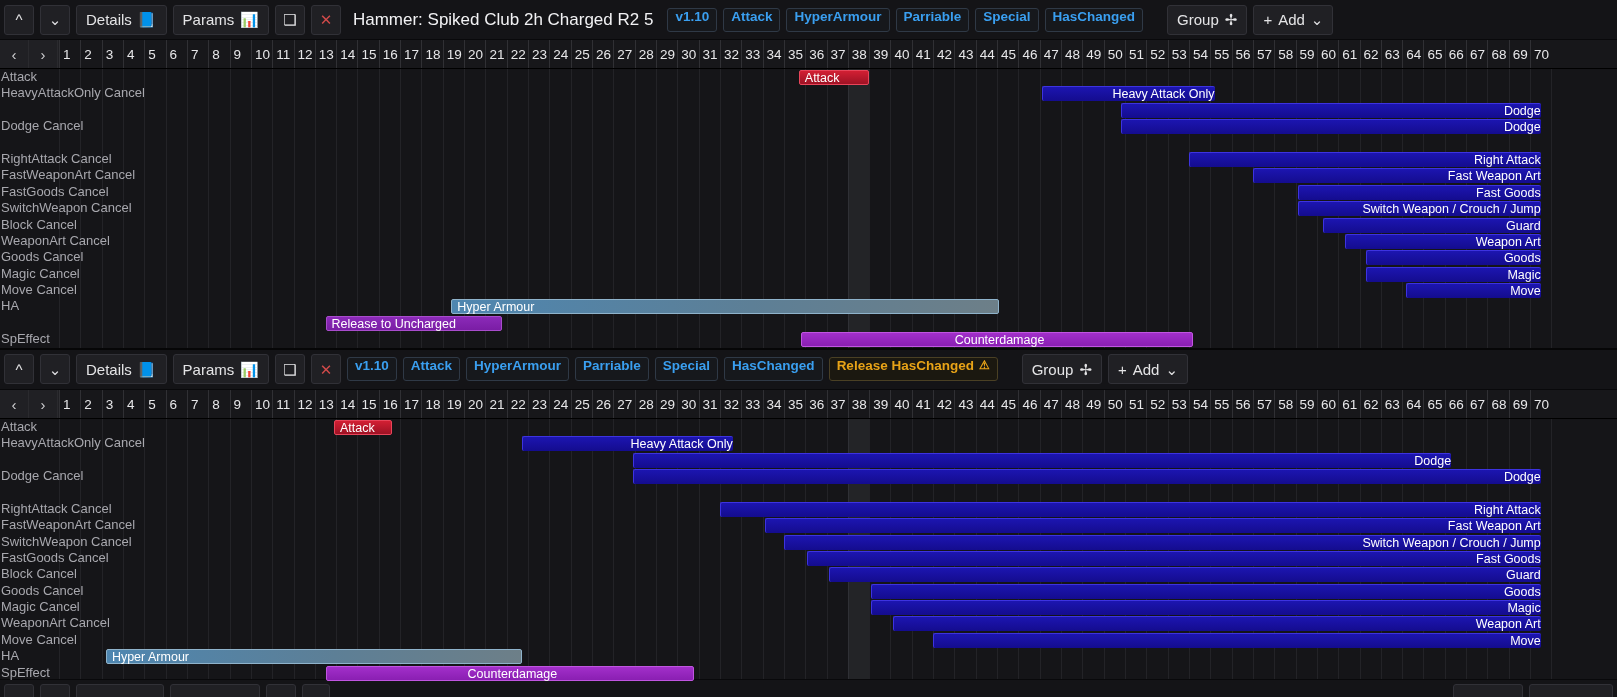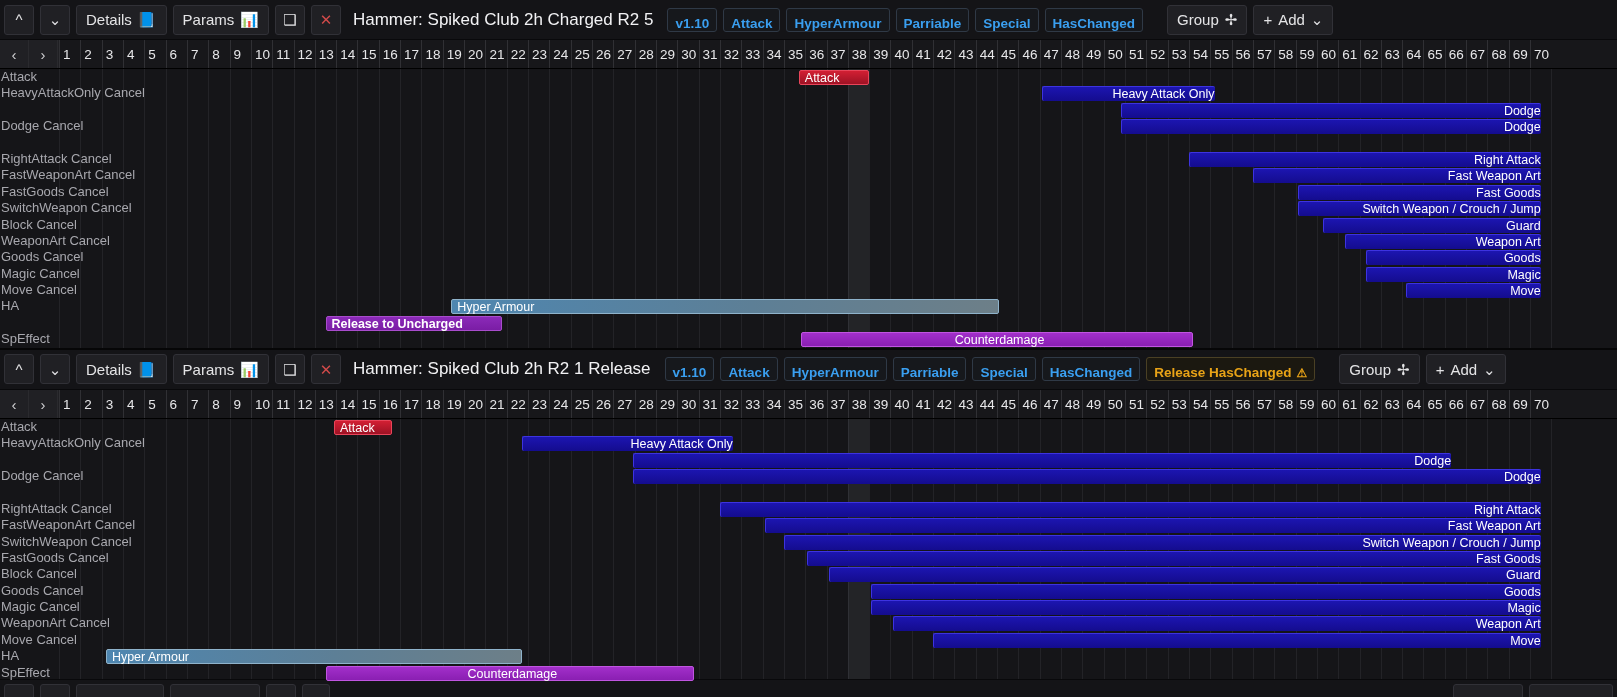--- a/index.html
+++ b/index.html
@@ -47,21 +47,21 @@
 
   .title {
     font-size: 17px;
     color: #f2f2f4;
     margin: 0 8px 0 6px;
     white-space: nowrap;
   }
 
   .badge {
     height: 24px;
-    display: flex; align-items: flex-end;
+    display: flex; align-items: flex-start;
     padding: 0 7px;
     border: 1px solid #2f3946;
     border-radius: 3px;
     background: #16181c;
     color: #3a9ff0;
     font-size: 13.5px;
     font-weight: bold;
     white-space: nowrap;
     cursor: pointer;
   }
@@ -465,21 +465,21 @@
         </div>
         <div class="row">
           <div class="row-label">Move Cancel</div>
           <div class="bar cancel" style="left: 1406.42px; width: 134.316px;">Move</div>
         </div>
         <div class="row">
           <div class="row-label">HA</div>
           <div class="bar ha" style="left: 451.288px; width: 547.924px;">Hyper Armour</div>
         </div>
         <div class="row">
-          <div class="bar release" style="left: 325.5px; width: 176.956px; font-weight: bold;">Release to Uncharged</div>
+          <div class="bar release" style="left: 325.5px; width: 176.956px;">Release to Uncharged</div>
         </div>
         <div class="row">
           <div class="row-label">SpEffect</div>
           <div class="bar speffect" style="left: 800.936px; width: 392.288px;">Counterdamage</div>
         </div>
       </div>
   </div>
 
   <div class="panel-divider"></div>
 
@@ -498,21 +498,20 @@
       <div class="tb-btn">
         <span>Params</span>
         <span class="glyph">📊</span>
       </div>
       <div class="tb-btn icon-only">
         <span class="glyph">❑</span>
       </div>
       <div class="tb-btn icon-only close">
         <span class="glyph">✕</span>
       </div>
-      <div class="title">Hammer: Spiked Club 2h R2 1 Release</div>
       <div class="badges" style="display:flex;gap:6px;">
           <div class="badge">
             <span>v1.10</span>
           </div>
           <div class="badge">
             <span>Attack</span>
           </div>
           <div class="badge">
             <span>HyperArmour</span>
           </div>

